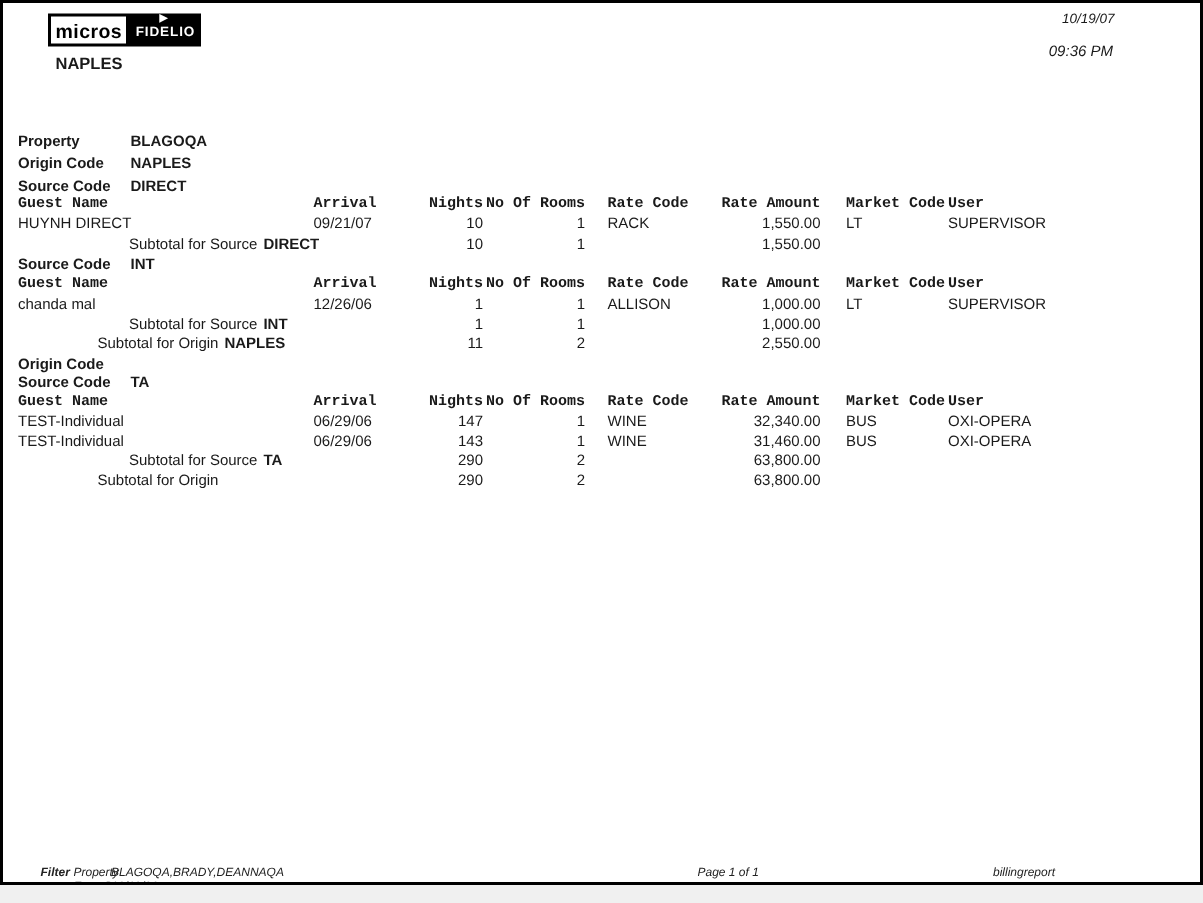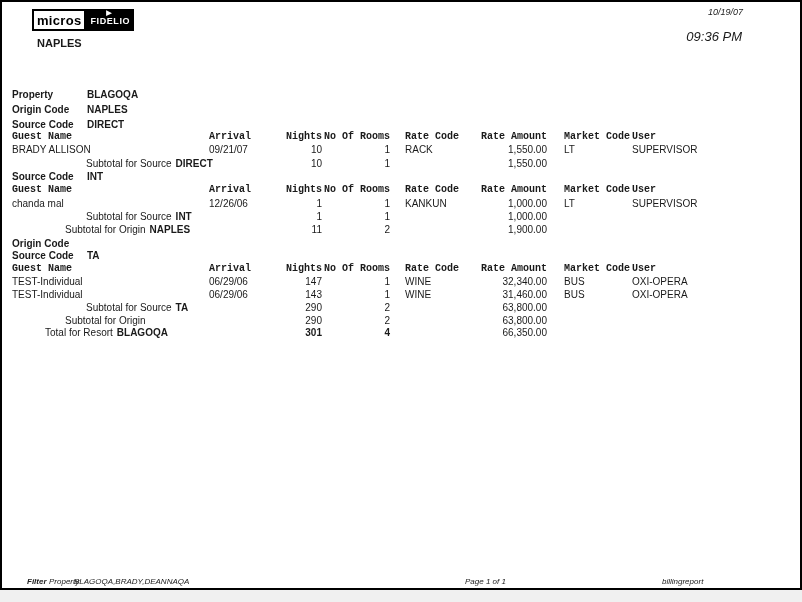--- a/index.html
+++ b/index.html
@@ -49,21 +49,21 @@
 
   <div class="logo">
     <span class="logo-micros">micros</span>
     <span class="logo-fidelio">
         <span class="logo-arrow">▶</span>
         <span>FIDELIO</span>
       </span>
   </div>
 
   <div class="abs i" style="right:57px;top:5px;font-size:9px;">10/19/07</div>
-  <div class="abs i" style="right:58px;top:27px;font-size:13px;">09:36 PM</div>
+  <div class="abs i" style="right:58px;top:27px;font-size:10px;">09:36 PM</div>
   <div class="abs b" style="left:35px;top:35px;font-size:11px;">NAPLES</div>
 
   <div class="line" style="top:87px">
     <span class="kv-l">Property</span>
     <span class="kv-v">BLAGOQA</span>
   </div>
   <div class="line" style="top:102px">
     <span class="kv-l">Origin Code</span>
     <span class="kv-v">NAPLES</span>
   </div>
@@ -77,21 +77,21 @@
     <span class="c-arr">Arrival</span>
     <span class="c-nts">Nights</span>
     <span class="c-rms">No Of Rooms</span>
     <span class="c-rc">Rate Code</span>
     <span class="c-ra">Rate Amount</span>
     <span class="c-mc">Market Code</span>
     <span class="c-us">User</span>
   </div>
 
   <div class="line" style="top:142px">
-    <span class="c-guest">BRADY ALLISON</span>
+    <span class="c-guest">HUYNH DIRECT</span>
     <span class="c-arr">09/21/07</span>
     <span class="c-nts">10</span>
     <span class="c-rms">1</span>
     <span class="c-rc">RACK</span>
     <span class="c-ra">1,550.00</span>
     <span class="c-mc">LT</span>
     <span class="c-us">SUPERVISOR</span>
   </div>
   <div class="line" style="top:156px">
     <span class="sub-src"><span>Subtotal for Source</span><span class="code">DIRECT</span></span>
@@ -112,36 +112,36 @@
     <span class="c-rc">Rate Code</span>
     <span class="c-ra">Rate Amount</span>
     <span class="c-mc">Market Code</span>
     <span class="c-us">User</span>
   </div>
   <div class="line" style="top:196px">
     <span class="c-guest">chanda mal</span>
     <span class="c-arr">12/26/06</span>
     <span class="c-nts">1</span>
     <span class="c-rms">1</span>
-    <span class="c-rc">KANKUN</span>
+    <span class="c-rc">ALLISON</span>
     <span class="c-ra">1,000.00</span>
     <span class="c-mc">LT</span>
     <span class="c-us">SUPERVISOR</span>
   </div>
   <div class="line" style="top:209px">
     <span class="sub-src"><span>Subtotal for Source</span><span class="code">INT</span></span>
     <span class="c-nts">1</span>
     <span class="c-rms">1</span>
     <span class="c-ra">1,000.00</span>
   </div>
   <div class="line" style="top:222px">
     <span class="sub-org"><span>Subtotal for Origin</span><span class="code">NAPLES</span></span>
     <span class="c-nts">11</span>
     <span class="c-rms">2</span>
-    <span class="c-ra">1,900.00</span>
+    <span class="c-ra">2,550.00</span>
   </div>
 
   <div class="line" style="top:236px">
     <span class="kv-l">Origin Code</span>
     <span class="kv-v"></span>
   </div>
   <div class="line" style="top:248px">
     <span class="kv-l">Source Code</span>
     <span class="kv-v">TA</span>
   </div>
@@ -180,26 +180,20 @@
     <span class="c-nts">290</span>
     <span class="c-rms">2</span>
     <span class="c-ra">63,800.00</span>
   </div>
   <div class="line" style="top:313px">
     <span class="sub-org"><span>Subtotal for Origin</span><span class="code"></span></span>
     <span class="c-nts">290</span>
     <span class="c-rms">2</span>
     <span class="c-ra">63,800.00</span>
   </div>
-  <div class="line" style="top:325px">
-    <span class="sub-tot"><span>Total for Resort</span><span class="code">BLAGOQA</span></span>
-    <span class="c-nts b">301</span>
-    <span class="c-rms b">4</span>
-    <span class="c-ra">66,350.00</span>
-  </div>
 
   <span class="ft b" style="left:25px;top:539px;">Filter</span>
   <span class="ft" style="left:47px;top:539px;">Property</span>
   <span class="ft" style="left:72px;top:539px;">BLAGOQA,BRADY,DEANNAQA</span>
   <span class="ft" style="left:47px;top:548px;">From Date</span>
   <span class="ft" style="left:72px;top:548px;">10/19/06</span>
   <span class="ft" style="left:47px;top:557px;">To From</span>
   <span class="ft" style="left:76px;top:557px;">10/19/07</span>
   <span class="ft" style="left:463px;top:539px;">Page 1 of 1</span>
   <span class="ft" style="left:660px;top:539px;">billingreport</span>

